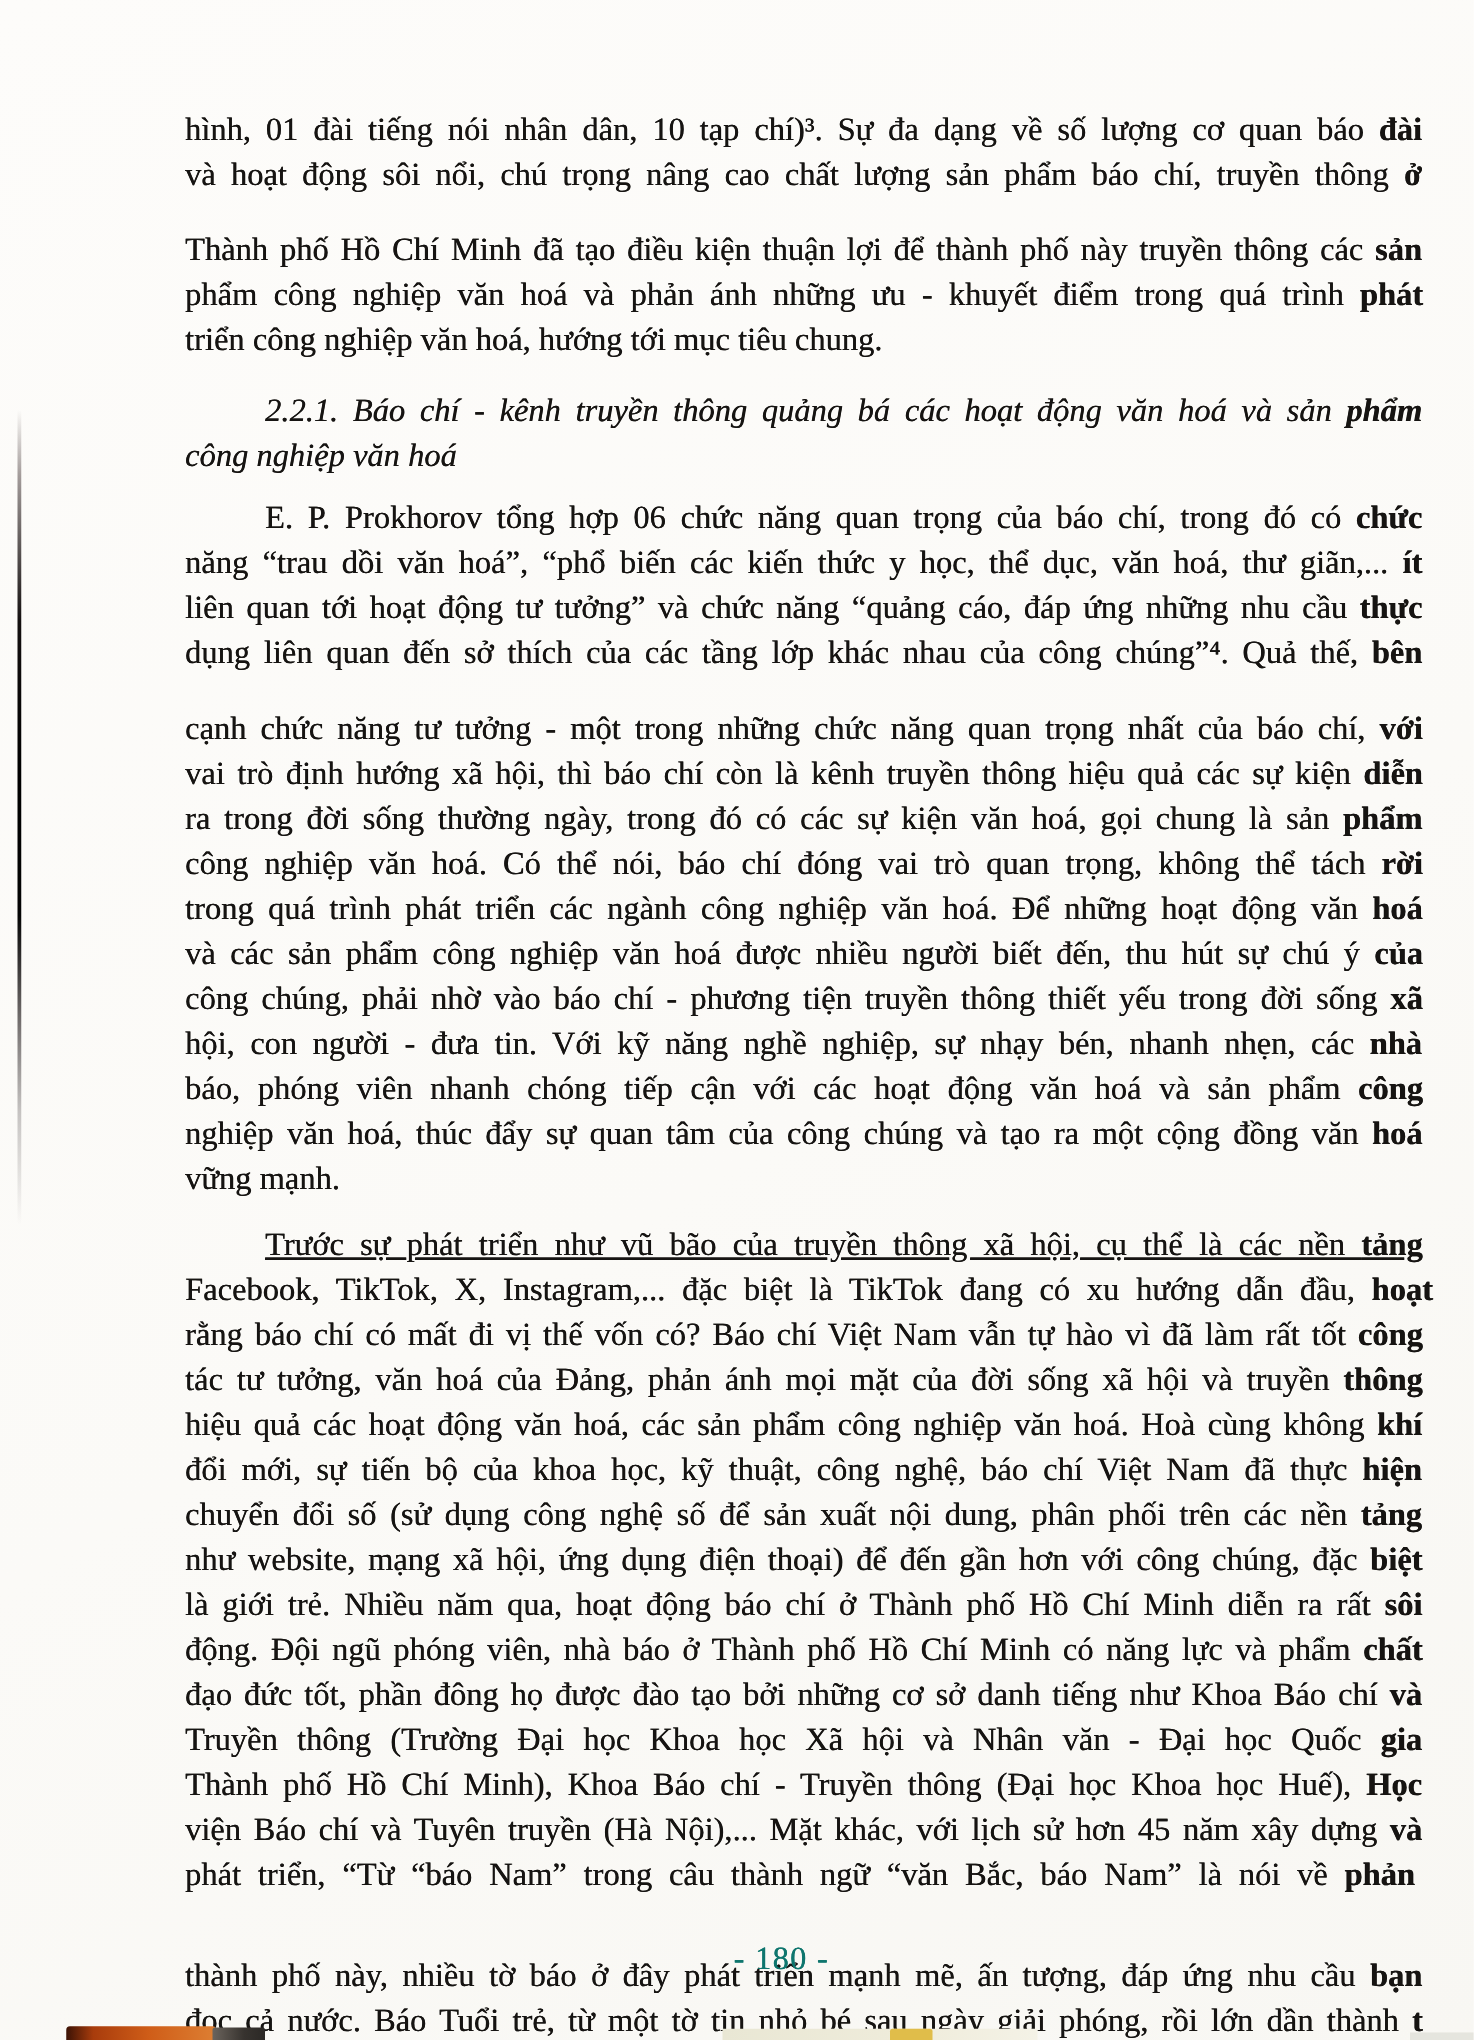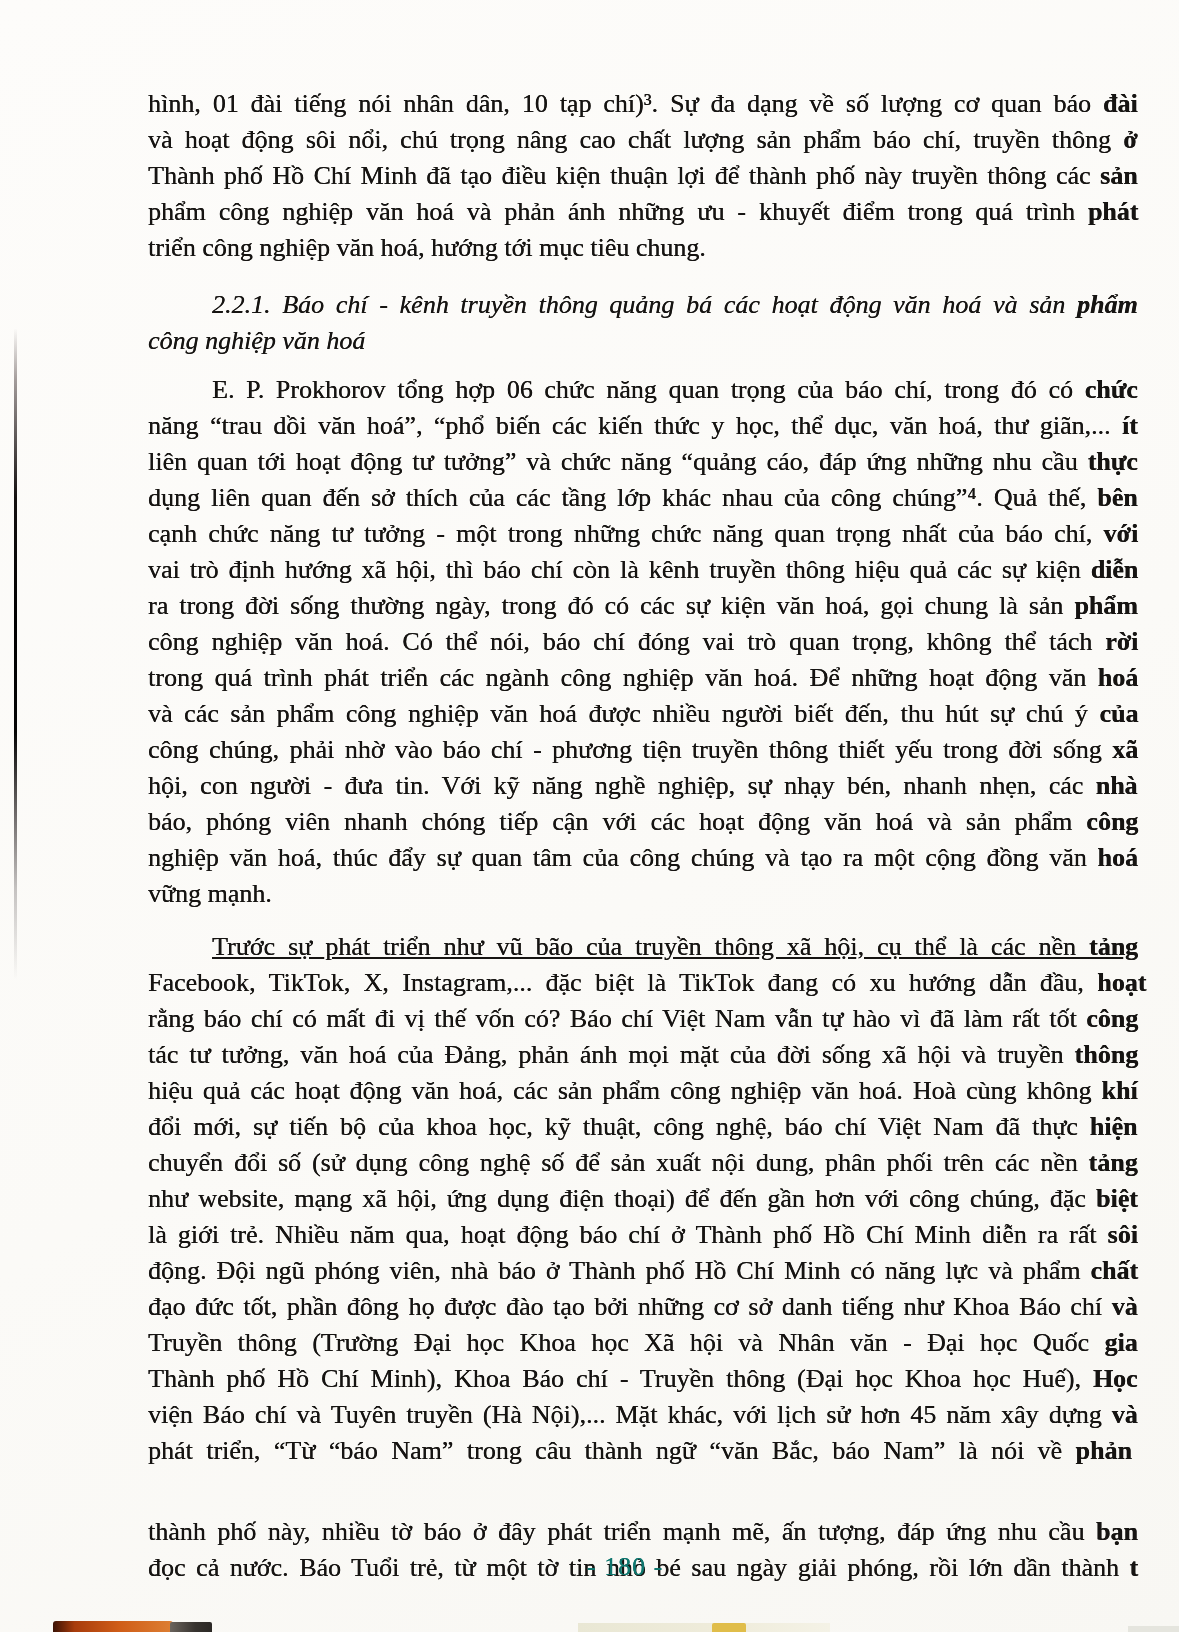--- a/index.html
+++ b/index.html
@@ -73,36 +73,36 @@
 </style>
 </head>
 <body>
 
 <div class="page">
 
   <div class="doc">
     <div class="para p1">
         <div class="line" style="word-spacing: 5.42105px;">hình, 01 đài tiếng nói nhân dân, 10 tạp chí)³. Sự đa dạng về số lượng cơ quan báo <span class="edge">đài</span></div>
         <div class="line" style="word-spacing: 5.64706px;">và hoạt động sôi nổi, chú trọng nâng cao chất lượng sản phẩm báo chí, truyền thông <span class="edge">ở</span></div>
-        <div class="line" style="word-spacing: 2.94444px;">Thành phố Hồ Chí Minh đã tạo điều kiện thuận lợi để thành phố này truyền thông các <span class="edge">sản</span></div>
+        <div class="line" style="word-spacing: 2.94444px; margin-top: 24px;">Thành phố Hồ Chí Minh đã tạo điều kiện thuận lợi để thành phố này truyền thông các <span class="edge">sản</span></div>
         <div class="line" style="word-spacing: 6.4375px;">phẩm công nghiệp văn hoá và phản ánh những ưu - khuyết điểm trong quá trình <span class="edge">phát</span></div>
         <div class="line para-end">triển công nghiệp văn hoá, hướng tới mục tiêu chung.</div>
       </div>
 
     <div class="para heading indent-first">
         <div class="line" style="word-spacing: 5.1875px;">2.2.1. Báo chí - kênh truyền thông quảng bá các hoạt động văn hoá và sản <span class="edge">phẩm</span></div>
         <div class="line para-end">công nghiệp văn hoá</div>
       </div>
 
     <div class="para p2 indent-first">
         <div class="line" style="word-spacing: 5.1875px;">E. P. Prokhorov tổng hợp 06 chức năng quan trọng của báo chí, trong đó có <span class="edge">chức</span></div>
         <div class="line" style="word-spacing: 4.88889px;">năng “trau dồi văn hoá”, “phổ biến các kiến thức y học, thể dục, văn hoá, thư giãn,... <span class="edge">ít</span></div>
         <div class="line" style="word-spacing: 3.47059px;">liên quan tới hoạt động tư tưởng” và chức năng “quảng cáo, đáp ứng những nhu cầu <span class="edge">thực</span></div>
         <div class="line" style="word-spacing: 4.47059px;">dụng liên quan đến sở thích của các tầng lớp khác nhau của công chúng”⁴. Quả thế, <span class="edge">bên</span></div>
-        <div class="line" style="word-spacing: 4.70588px;">cạnh chức năng tư tưởng - một trong những chức năng quan trọng nhất của báo chí, <span class="edge">với</span></div>
+        <div class="line" style="word-spacing: 4.70588px; margin-top: 25px;">cạnh chức năng tư tưởng - một trong những chức năng quan trọng nhất của báo chí, <span class="edge">với</span></div>
         <div class="line" style="word-spacing: 3.47368px;">vai trò định hướng xã hội, thì báo chí còn là kênh truyền thông hiệu quả các sự kiện <span class="edge">diễn</span></div>
         <div class="line" style="word-spacing: 4.5px;">ra trong đời sống thường ngày, trong đó có các sự kiện văn hoá, gọi chung là sản <span class="edge">phẩm</span></div>
         <div class="line" style="word-spacing: 6.35294px;">công nghiệp văn hoá. Có thể nói, báo chí đóng vai trò quan trọng, không thể tách <span class="edge">rời</span></div>
         <div class="line" style="word-spacing: 5px;">trong quá trình phát triển các ngành công nghiệp văn hoá. Để những hoạt động văn <span class="edge">hoá</span></div>
         <div class="line" style="word-spacing: 5.05556px;">và các sản phẩm công nghiệp văn hoá được nhiều người biết đến, thu hút sự chú ý <span class="edge">của</span></div>
         <div class="line" style="word-spacing: 3.94118px;">công chúng, phải nhờ vào báo chí - phương tiện truyền thông thiết yếu trong đời sống <span class="edge">xã</span></div>
         <div class="line" style="word-spacing: 5.88235px;">hội, con người - đưa tin. Với kỹ năng nghề nghiệp, sự nhạy bén, nhanh nhẹn, các <span class="edge">nhà</span></div>
         <div class="line" style="word-spacing: 7.5625px;">báo, phóng viên nhanh chóng tiếp cận với các hoạt động văn hoá và sản phẩm <span class="edge">công</span></div>
         <div class="line" style="word-spacing: 4.27778px;">nghiệp văn hoá, thúc đẩy sự quan tâm của công chúng và tạo ra một cộng đồng văn <span class="edge">hoá</span></div>
         <div class="line para-end">vững mạnh.</div>

